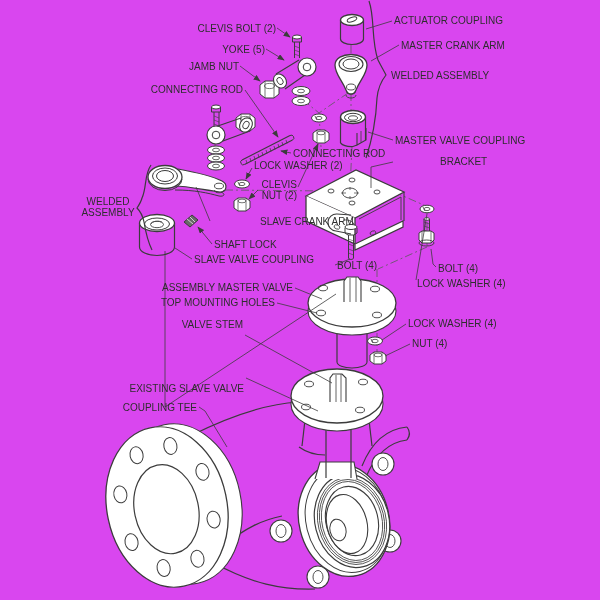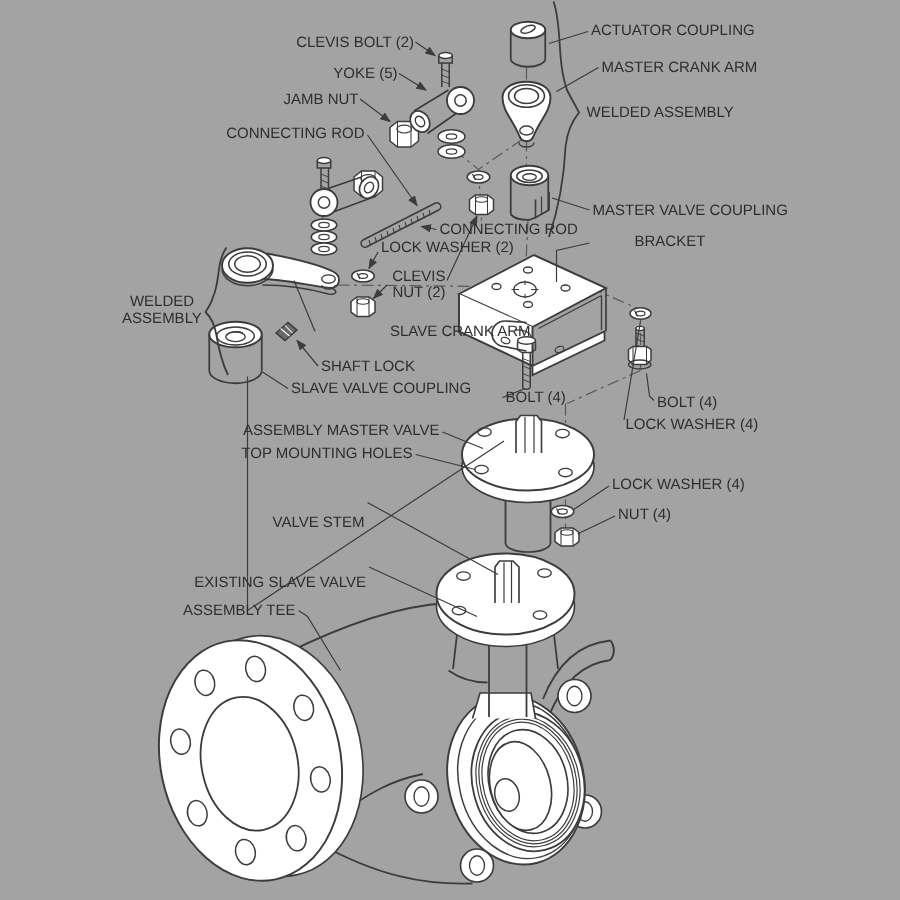--- a/index.html
+++ b/index.html
@@ -1,16 +1,16 @@
 <!DOCTYPE html>
 <html><head>
 <meta charset="utf-8">
 <style>
   html,body{margin:0;padding:0;background:#fff;}
-  #stage{position:relative;width:600px;height:600px;background:#a3a3a3;overflow:hidden;
+  #stage{position:relative;width:600px;height:600px;background:#d946ef;overflow:hidden;
          font-family:"Liberation Sans","DejaVu Sans",sans-serif;}
   #art{position:absolute;left:0;top:0;}
   .lbl{position:absolute;font-size:10px;line-height:10.5px;color:#2e2e2e;
        white-space:pre-line;letter-spacing:0px;}
   .r{text-align:right;}
   .c{text-align:center;}
 </style>
 </head>
 <body>
 
@@ -346,33 +346,33 @@
 
 <div class="lbl r" style="right:324px;top:24px;">CLEVIS BOLT (2)</div>
 <div class="lbl r" style="right:335px;top:45px;">YOKE (5)</div>
 <div class="lbl r" style="right:361px;top:62px;">JAMB NUT</div>
 <div class="lbl r" style="right:357px;top:85px;">CONNECTING ROD</div>
 <div class="lbl" style="left:394px;top:16px;">ACTUATOR COUPLING</div>
 <div class="lbl" style="left:401px;top:41px;">MASTER CRANK ARM</div>
 <div class="lbl" style="left:391px;top:71px;">WELDED ASSEMBLY</div>
 <div class="lbl" style="left:395px;top:136px;">MASTER VALVE COUPLING</div>
 <div class="lbl" style="left:293px;top:149px;">CONNECTING ROD</div>
-<div class="lbl" style="left:395px;top:157px;padding-left:28px;">BRACKET</div>
+<div class="lbl" style="left:412px;top:157px;padding-left:28px;">BRACKET</div>
 <div class="lbl" style="left:254px;top:161px;">LOCK WASHER (2)</div>
 <div class="lbl r" style="right:303px;top:180px;">CLEVIS
 NUT (2)</div>
 <div class="lbl c" style="left:78px;top:197px;width:60px;">WELDED
 ASSEMBLY</div>
 <div class="lbl" style="left:212px;top:217px;margin-left:48px;">SLAVE CRANK ARM</div>
 <div class="lbl" style="left:214px;top:240px;">SHAFT LOCK</div>
 <div class="lbl" style="left:194px;top:255px;">SLAVE VALVE COUPLING</div>
 <div class="lbl" style="left:337px;top:261px;">BOLT (4)</div>
 <div class="lbl" style="left:438px;top:264px;">BOLT (4)</div>
 <div class="lbl" style="left:417px;top:279px;">LOCK WASHER (4)</div>
 <div class="lbl r" style="right:307px;top:283px;">ASSEMBLY MASTER VALVE</div>
 <div class="lbl r" style="right:325px;top:298px;">TOP MOUNTING HOLES</div>
-<div class="lbl r" style="right:357px;top:344px;text-align:right;">VALVE STEM</div>
+<div class="lbl r" style="right:357px;top:320px;text-align:right;">VALVE STEM</div>
 <div class="lbl" style="left:408px;top:319px;">LOCK WASHER (4)</div>
 <div class="lbl" style="left:412px;top:339px;text-align:center;">NUT (4)</div>
 <div class="lbl r" style="right:356px;top:384px;">EXISTING SLAVE VALVE</div>
-<div class="lbl r" style="right:403px;top:403px;">ASSEMBLY TEE</div>
+<div class="lbl r" style="right:403px;top:403px;">COUPLING TEE</div>
 
 </div>
 
 </body></html>

